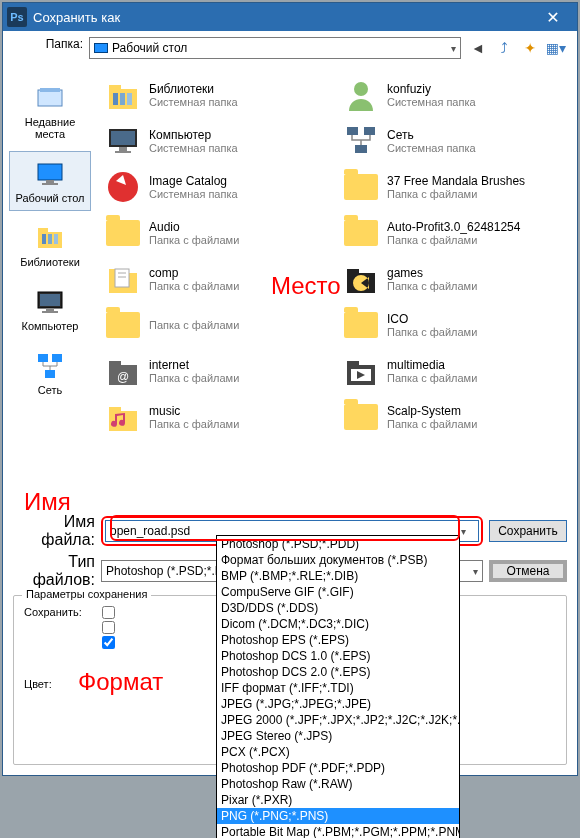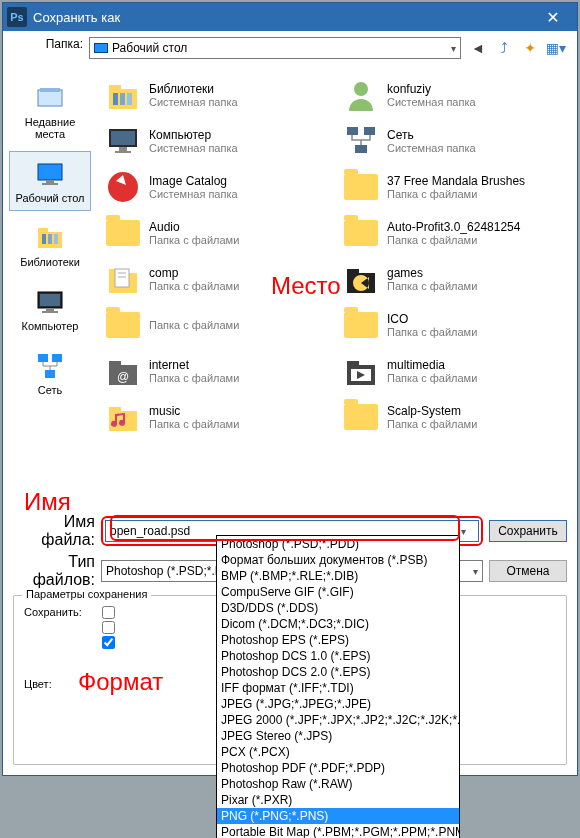--- a/index.html
+++ b/index.html
@@ -30,21 +30,21 @@
 .fd { width: 34px; height: 26px; background: #ffd75e; border-radius: 2px; position: relative; }
 .fd::before { content: ""; position: absolute; top: -5px; left: 0; width: 14px; height: 5px; background: #ffd75e; border-radius: 2px 2px 0 0; }
 .item .txt { flex: 1; min-width: 0; }
 .item .name { font-size: 12px; white-space: nowrap; overflow: hidden; text-overflow: ellipsis; }
 .item .sub { font-size: 11px; color: #7a7a7a; white-space: nowrap; }
 .bottom { padding: 4px 10px 10px; }
 .row { display: flex; align-items: center; margin-bottom: 4px; gap: 6px; }
 .row .lbl { width: 82px; text-align: right; font-size: 16px; }
 .fn-wrap { flex: 1; border: 2px solid #ff0000; border-radius: 6px; padding: 2px; }
 .fn-input { width: 100%; height: 22px; border: 1px solid #2b6db0; padding: 0 4px; }
-.btn { width: 78px; height: 22px; background: #e1e1e1; border: 1px solid #a3a3a3; font-size: 12px; }
+.btn { width: 78px; height: 22px; background: #e1e1e1; border: 4px solid #a3a3a3; font-size: 12px; }
 .ft-select { flex: 1; height: 22px; border: 1px solid #7a7a7a; background: #fff; display: flex; align-items: center; padding: 0 4px; }
 .ft-select .val { flex: 1; }
 .ft-select .arrow { font-size: 10px; color: #555; }
 .options { border: 1px solid #bcbcbc; border-radius: 2px; padding: 10px; margin-top: 6px; position: relative; display: flex; gap: 20px; min-height: 170px; }
 .opt-title { position: absolute; top: -8px; left: 8px; background: #fff; padding: 0 4px; font-size: 11px; }
 .opt-col .olbl { font-size: 11px; margin-bottom: 12px; }
 .cb-row { display: flex; align-items: center; gap: 4px; margin-bottom: 2px; font-size: 12px; }
 .cb-row input { width: 13px; height: 13px; }
 .dropdown { position: absolute; left: 216px; top: 535px; width: 244px; background: #fff; border: 1px solid #000; z-index: 10; }
 .dd-item { padding: 1px 4px; font-size: 12px; white-space: nowrap; overflow: hidden; cursor: default; }

